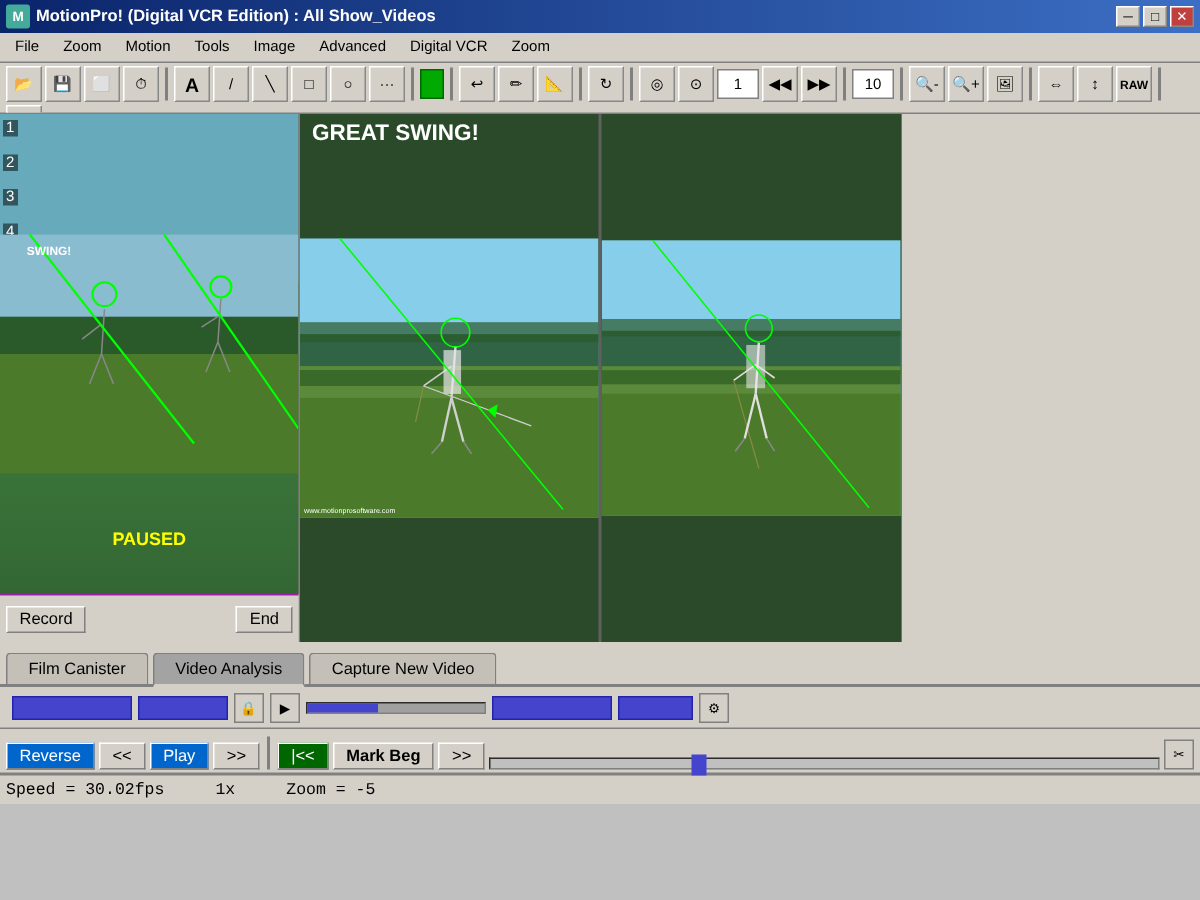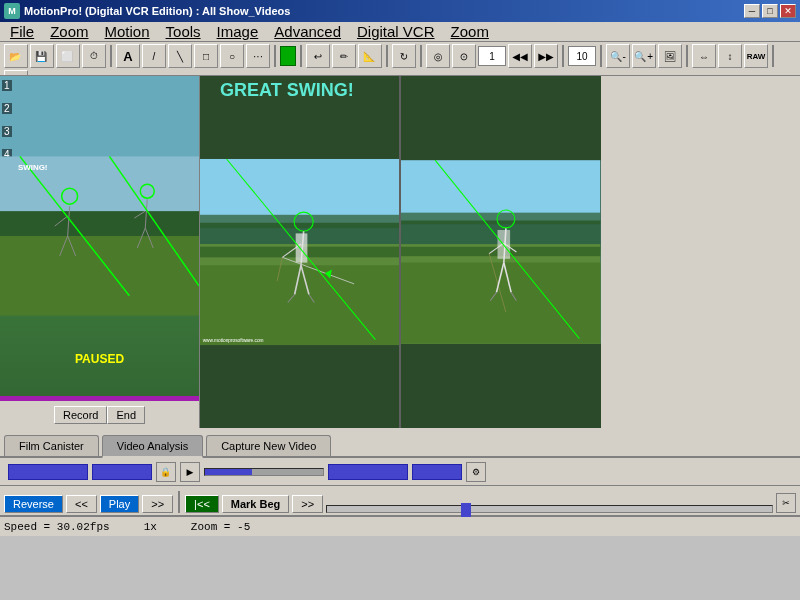--- a/index.html
+++ b/index.html
@@ -24,21 +24,21 @@
 
     
     #menubar {
       background: #d4d0c8;
       height: 20px;
       display: flex;
       align-items: center;
       border-bottom: 1px solid #808080;
       padding: 0 2px;
     }
-    .menu-item { padding: 2px 8px; font-size: 15px; cursor: pointer; color: #000; text-decoration: underline; }
+    .menu-item { padding: 2px 8px; font-size: 10px; cursor: pointer; color: #000; }
 
     
     #toolbar {
       background: #d4d0c8;
       height: 34px;
       display: flex;
       align-items: center;
       border-bottom: 1px solid #808080;
       padding: 2px 4px;
       gap: 2px;
@@ -77,24 +77,24 @@
       flex: 1;
       position: relative;
       background: #2a4a2a;
       overflow: hidden;
     }
 
     
     #great-swing {
       position: absolute;
       top: 4px;
-      left: 20px;
-      color: #5eead4;
+      left: 8px;
+      color: #ffffff;
       font-weight: bold;
-      font-size: 18px;
+      font-size: 15px;
       font-family: Arial;
       z-index: 10;
     }
 
     
     #thumbnail-panel {
       width: 200px;
       background: #d4d0c8;
       border-right: 1px solid #808080;
       display: flex;
@@ -145,22 +145,22 @@
       font-weight: bold;
       font-size: 12px;
       z-index: 10;
     }
 
     #thumb-controls {
       height: 32px;
       background: #d4d0c8;
       display: flex;
       align-items: center;
-      justify-content: center;
-      border-top: 5px solid #a21caf;
+      justify-content: space-between;
+      border-top: 1px solid #a21caf;
       padding: 2px 4px;
     }
     .thumb-btn {
       padding: 2px 8px;
       background: #d4d0c8;
       border: 1px solid #808080;
       border-top-color: #fff;
       border-left-color: #fff;
       font-size: 11px;
       cursor: pointer;

